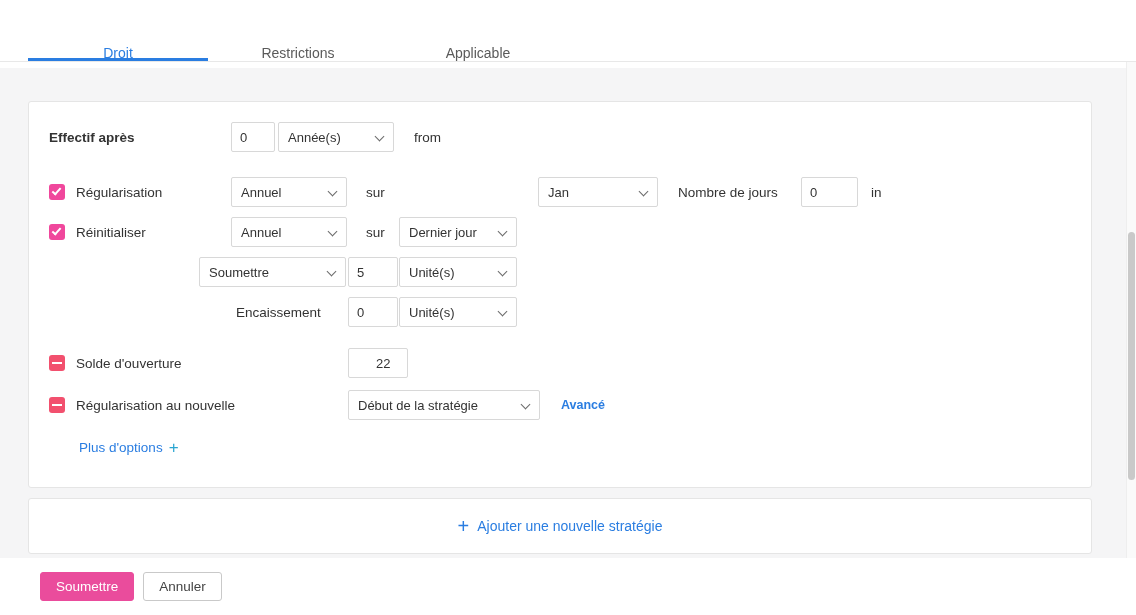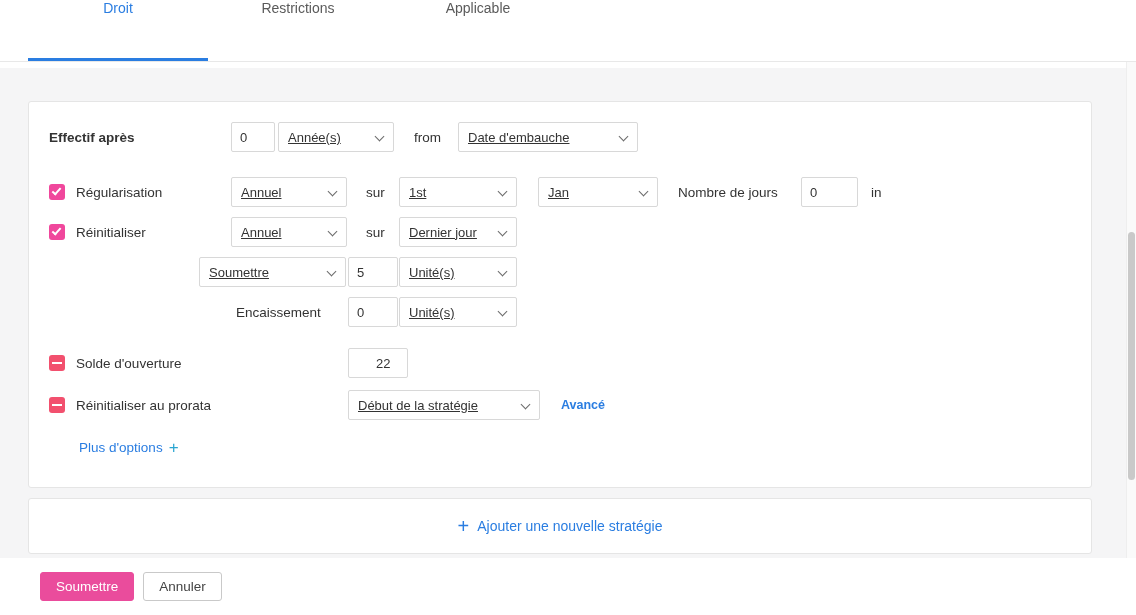--- a/index.html
+++ b/index.html
@@ -11,21 +11,21 @@
     background: #ffffff;
     position: relative;
   }
   
   .tabbar {
     position: absolute; top: 0; left: 0; right: 0; height: 62px;
     background: #fff; border-bottom: 1px solid #e8e8e8;
     display: flex; align-items: stretch;
   }
   .tab {
-    width: 180px; display: flex; align-items: flex-start; justify-content: center;
+    width: 180px; display: flex; align-items: flex-end; justify-content: center;
     font-size: 14px; color: #5a5a5a; cursor: pointer; position: relative;
   }
   .tab:first-child { margin-left: 28px; }
   .tab.active { color: #2a7de1; }
   .tab.active::after {
     content: ""; position: absolute; left: 0; right: 0; bottom: 0;
     height: 3px; background: #2a7de1;
   }
   
   .content {
@@ -49,21 +49,21 @@
     position: absolute; top: 0; height: 30px;
     border: 1px solid #d8d8d8; border-radius: 2px; background: #fff;
     padding: 0 8px; font-size: 13px; color: #333;
     font-family: "Liberation Sans", sans-serif;
   }
   .select {
     position: absolute; top: 0; height: 30px;
     border: 1px solid #d8d8d8; border-radius: 2px; background: #fff;
     display: flex; align-items: center;
     padding: 0 26px 0 9px; font-size: 13px; color: #333;
-    cursor: pointer; white-space: nowrap; overflow: hidden; text-decoration: underline;
+    cursor: pointer; white-space: nowrap; overflow: hidden;
   }
   .chev {
     position: absolute; right: 10px; top: 10px;
     width: 7px; height: 7px;
     border-right: 1.5px solid #6b6b6b; border-bottom: 1.5px solid #6b6b6b;
     transform: rotate(45deg); display: block;
   }
   .cb {
     position: absolute; top: 7px; width: 16px; height: 16px;
     border-radius: 3px; cursor: pointer;
@@ -132,40 +132,32 @@
     <section class="card main-card">
 
       <div class="row" style="top:20px">
         <span class="lbl bold" style="left:20px">Effectif après</span>
         <input type="text" class="input" style="left: 202px; width: 44px;" value="0">
         <div class="select" style="left:249px;width:116px">
           <span>Année(s)</span>
           <i class="chev"></i>
         </div>
         <span class="lbl" style="left:385px">from</span>
-        <div class="select" style="left:429px;width:180px">
-          <span>Date d'embauche</span>
-          <i class="chev"></i>
-        </div>
       </div>
 
       <div class="row" style="top:75px">
         <span class="cb checked" style="left:20px">
           <i class="check-icon"></i>
         </span>
         <span class="lbl" style="left:47px">Régularisation</span>
         <div class="select" style="left:202px;width:116px">
           <span>Annuel</span>
           <i class="chev"></i>
         </div>
         <span class="lbl" style="left:337px">sur</span>
-        <div class="select" style="left:370px;width:118px">
-          <span>1st</span>
-          <i class="chev"></i>
-        </div>
         <div class="select" style="left:509px;width:120px">
           <span>Jan</span>
           <i class="chev"></i>
         </div>
         <span class="lbl" style="left:649px">Nombre de jours</span>
         <input type="text" class="input" style="left: 772px; width: 57px;" value="0">
         <span class="lbl" style="left:842px">in</span>
       </div>
 
       <div class="row" style="top:115px">
@@ -210,21 +202,21 @@
           <i class="dash-icon"></i>
         </span>
         <span class="lbl" style="left:47px">Solde d'ouverture</span>
         <input type="text" class="input" style="left: 319px; width: 60px; padding-left: 27px;" value="22">
       </div>
 
       <div class="row" style="top:288px">
         <span class="cb indeterminate" style="left:20px">
           <i class="dash-icon"></i>
         </span>
-        <span class="lbl" style="left:47px">Réinitialiser au prorata</span>
+        <span class="lbl" style="left:47px">Régularisation au nouvelle</span>
         <div class="select" style="left:319px;width:192px">
           <span>Début de la stratégie</span>
           <i class="chev"></i>
         </div>
         <a class="link advanced-link" style="left:532px">Avancé</a>
       </div>
 
       <div class="row" style="top:337px;height:22px">
         <a class="link more-options" style="left:50px;top:0">
           <span>Plus d'options</span>

